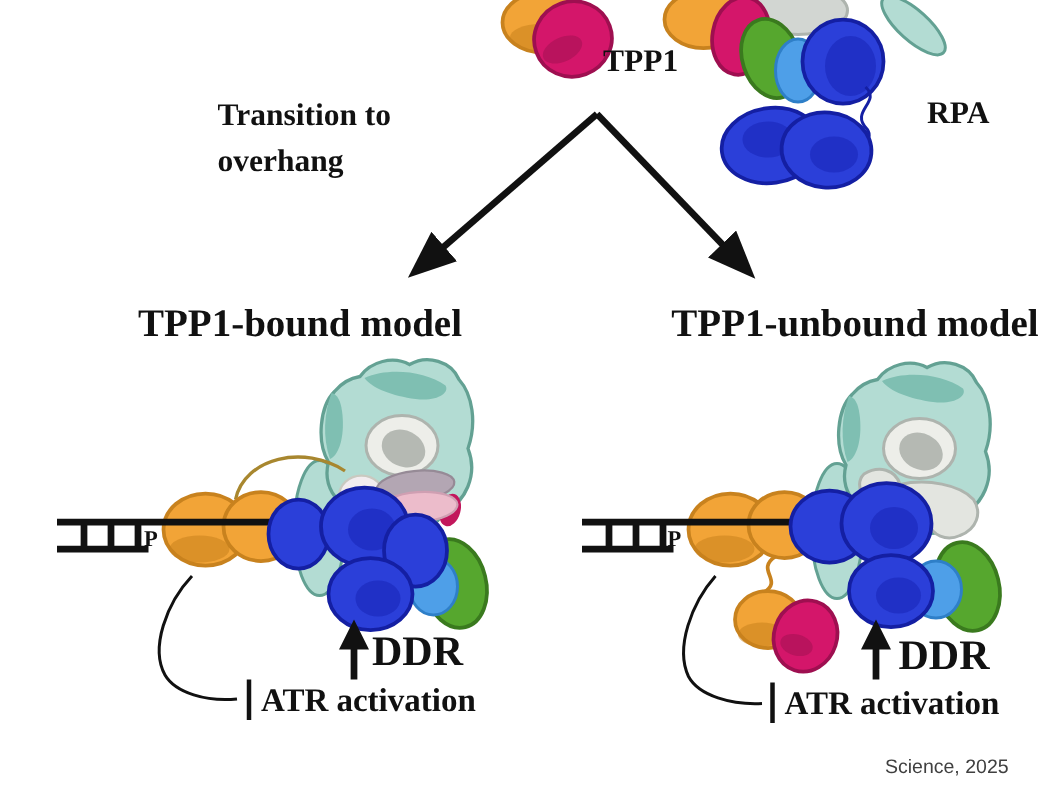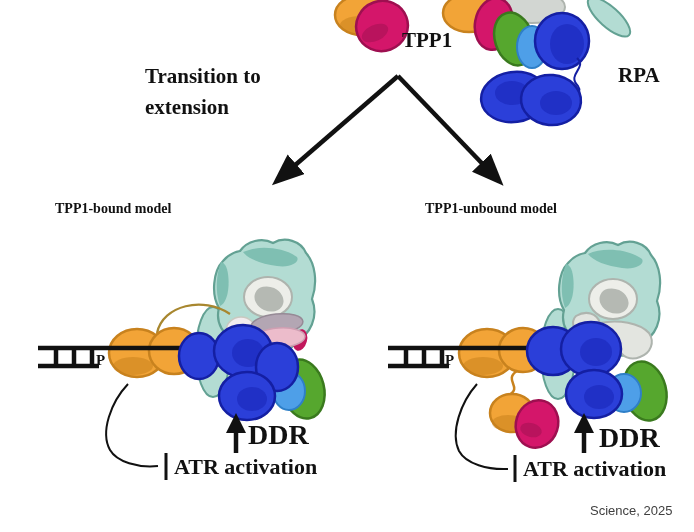--- a/index.html
+++ b/index.html
@@ -8,22 +8,22 @@
     overflow:hidden;font-family:"Liberation Serif",serif;color:#111;
   }
   #canvas svg{position:absolute;left:0;top:0;}
   .lbl{position:absolute;font-weight:bold;white-space:nowrap;line-height:1.05;}
   .lbl-lg{font-size:21px;}
   .lbl-md{font-size:28px;}
   .lbl-sm{font-size:15px;}
   .transition{position:absolute;left:145px;top:61px;width:215px;
     font-weight:bold;font-size:21px;line-height:31px;}
   .transition span{display:block;}
-  .model-title{position:absolute;top:201px;width:290px;
-    font-weight:bold;font-size:14px;}
+  .model-title{position:absolute;top:201px;width:290px;text-align:center;
+    font-weight:bold;font-size:26px;}
   .credit{position:absolute;left:590px;top:503px;font-family:"Liberation Sans",sans-serif;
     font-size:13px;font-weight:normal;color:var(--credit_text,#404040);}
 </style>
 </head>
 <body>
 
 <div id="canvas">
 
   <svg width="694" height="532" viewBox="0 0 694 532">
     <defs>
@@ -168,21 +168,21 @@
         <path d="M 515 455 V 482" stroke-width="3"></path>
       </g>
     </g>
   </svg>
 
   <div class="lbl lbl-lg" style="left:402px;top:29px;">TPP1</div>
   <div class="lbl lbl-lg" style="left:585px;top:64px;margin-left:33px;">RPA</div>
 
   <div class="transition">
     <span>Transition to</span>
-    <span>extension</span>
+    <span>overhang</span>
   </div>
 
   <div class="model-title" style="left:55px;">TPP1-bound model</div>
   <div class="model-title" style="left:425px;">TPP1-unbound model</div>
 
   <div class="lbl lbl-sm" style="left:96px;top:353px;">P</div>
   <div class="lbl lbl-sm" style="left:445px;top:353px;">P</div>
 
   <div class="lbl lbl-md" style="left:248px;top:420px;">DDR</div>
   <div class="lbl lbl-md" style="left:599px;top:423px;">DDR</div>

